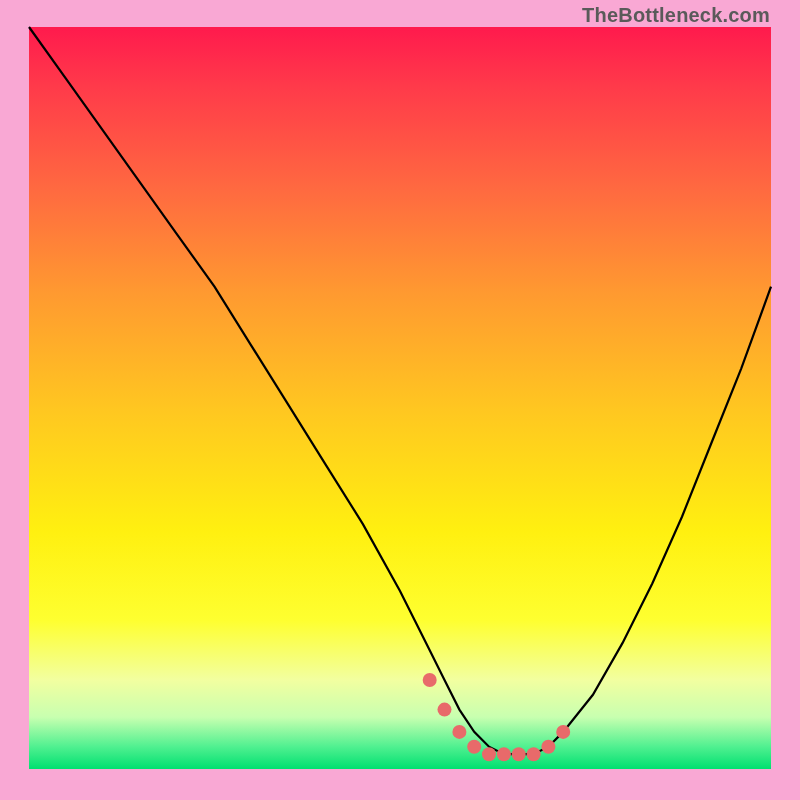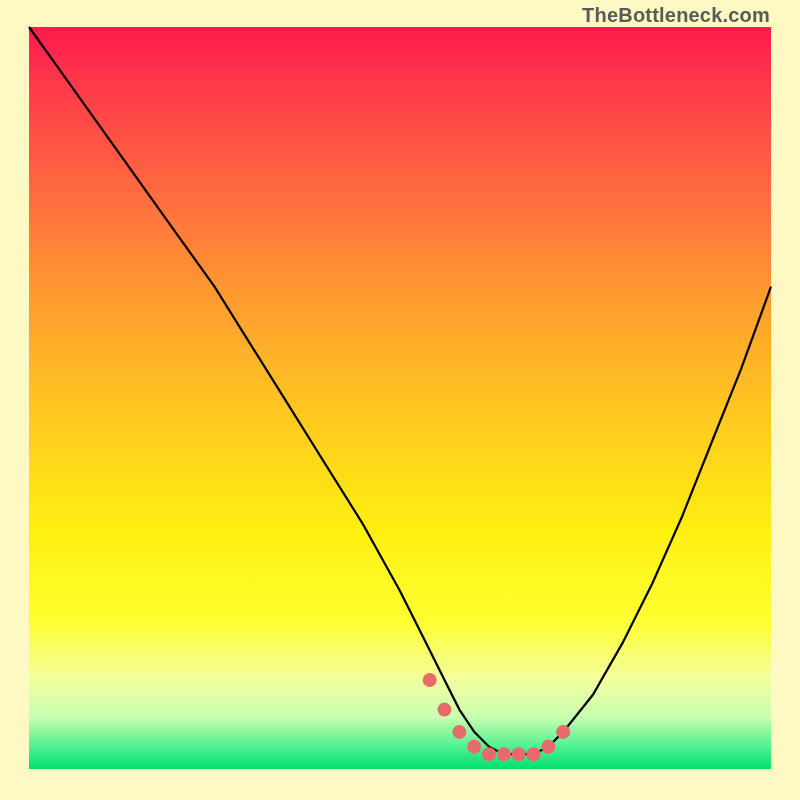--- a/index.html
+++ b/index.html
@@ -7,21 +7,21 @@
     padding: 0;
     width: 800px;
     height: 800px;
     background: #000;
     overflow: hidden;
   }
   .frame {
     position: relative;
     width: 800px;
     height: 800px;
-    background: #fef9c3;
+    background: #f9a8d4;
   }
   .plot-area {
     position: absolute;
     left: 29px;
     top: 27px;
     width: 742px;
     height: 742px;
     
     background: linear-gradient(to bottom,
       #ff1a4d 0%,

